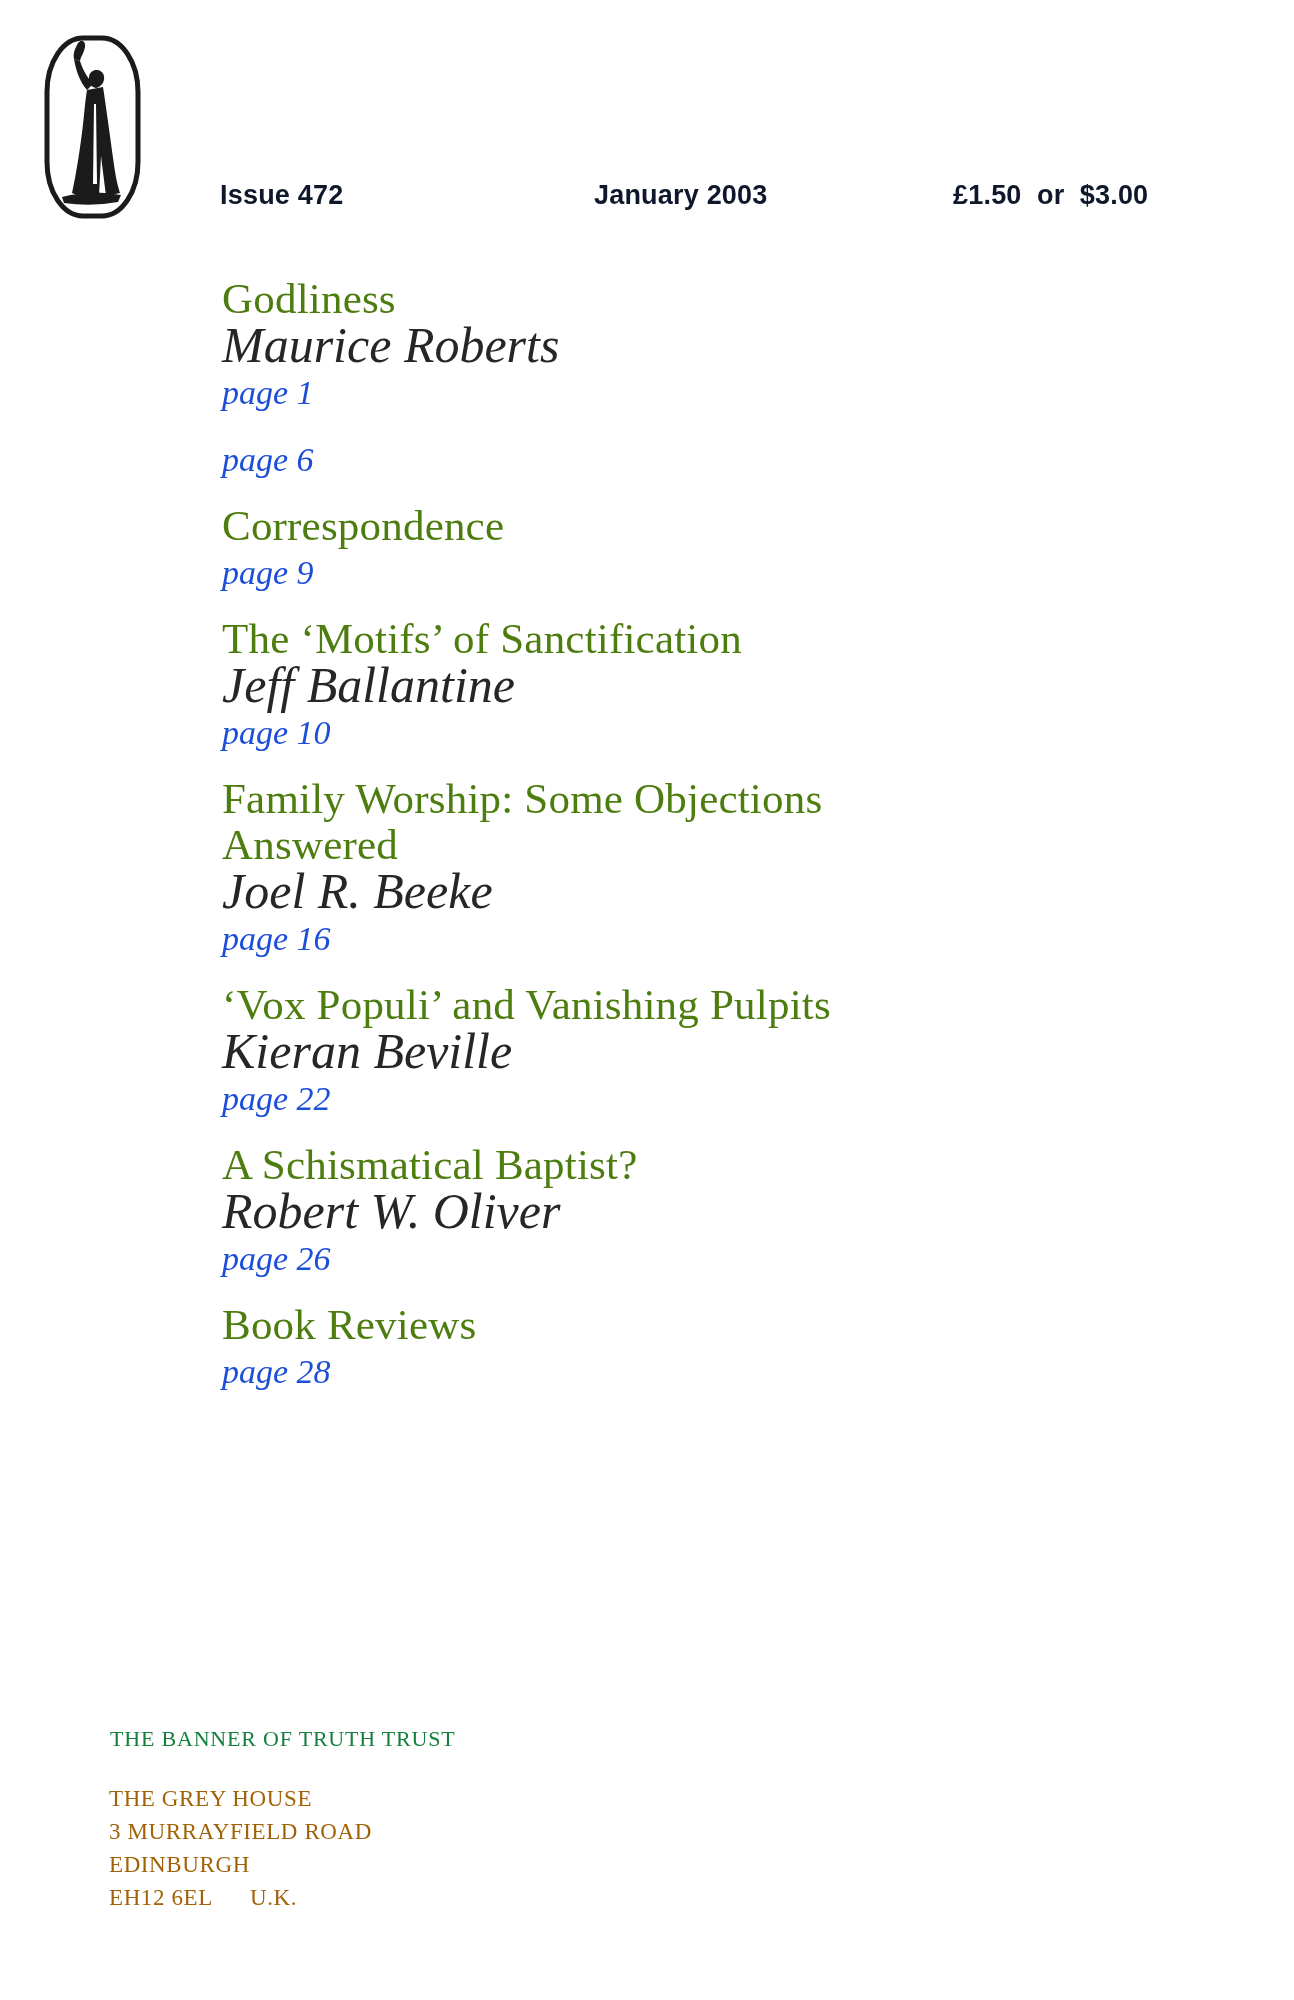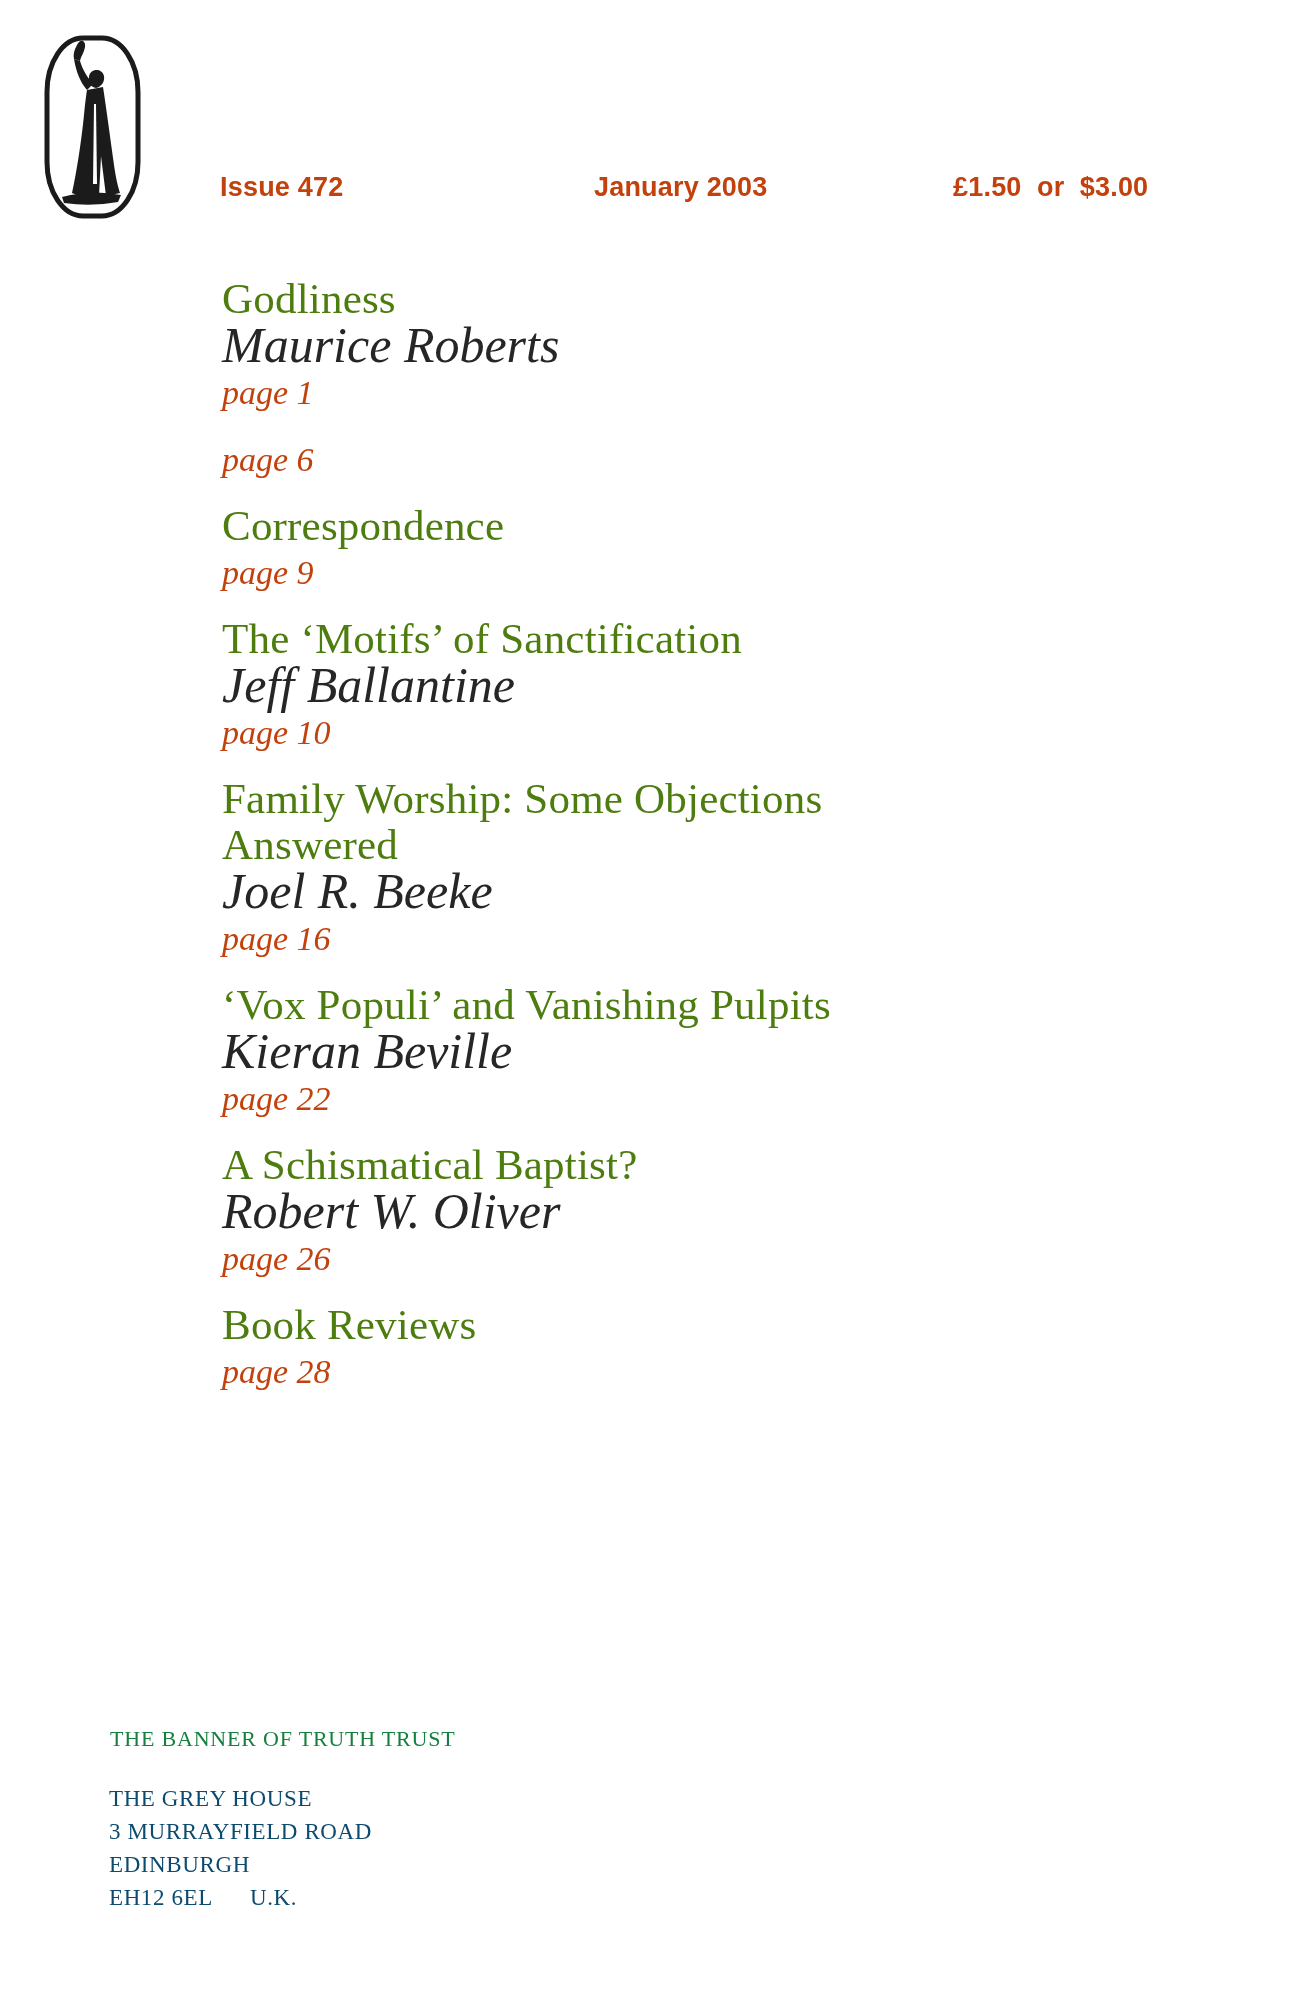--- a/index.html
+++ b/index.html
@@ -10,51 +10,51 @@
     color:#1f1f1f;
     overflow:hidden;
   }
   .page{position:absolute;inset:0;}
 
   
   .logo{position:absolute;left:43px;top:34px;width:99px;height:186px;}
 
   
   .hdr{
-    position:absolute;top:172px;
+    position:absolute;top:180px;
     font-family:"Liberation Sans", sans-serif;
-    font-weight:bold;font-size:27px;color:#c2410c;
+    font-weight:bold;font-size:27px;color:#0f172a;
     white-space:pre;letter-spacing:0.2px;
   }
   #hdr-issue{left:220px;}
   #hdr-date{left:594px;}
   #hdr-price{left:953px;}
 
   
   .toc{position:absolute;left:222px;top:276px;width:730px;}
   .toc-entry{margin:0 0 20px 0;}
   .toc-title{
     font-size:43px;line-height:46px;color:#4d7c0f;
     letter-spacing:0.2px;
   }
   .toc-author{
     font-style:italic;font-size:50px;line-height:47px;color:#262626;
   }
   .toc-page{
-    font-style:italic;font-size:34px;line-height:47px;color:#c2410c;
+    font-style:italic;font-size:34px;line-height:47px;color:#1d4ed8;
   }
 
   
   .pub-name{
     position:absolute;left:110px;top:1726px;
     font-size:22px;color:#15803d;letter-spacing:0.8px;white-space:pre;
   }
   .addr{
     position:absolute;top:1782px;
-    font-size:23px;line-height:33px;color:#0c4a6e;letter-spacing:0.6px;
+    font-size:23px;line-height:33px;color:#a16207;letter-spacing:0.6px;
   }
   #addr-uk{left:109px;}
   #addr-usa{left:547px;}
   #addr-aus{left:893px;}
   .addr-line{white-space:pre;}
 </style>
 </head>
 <body>
 
 <div class="page">

